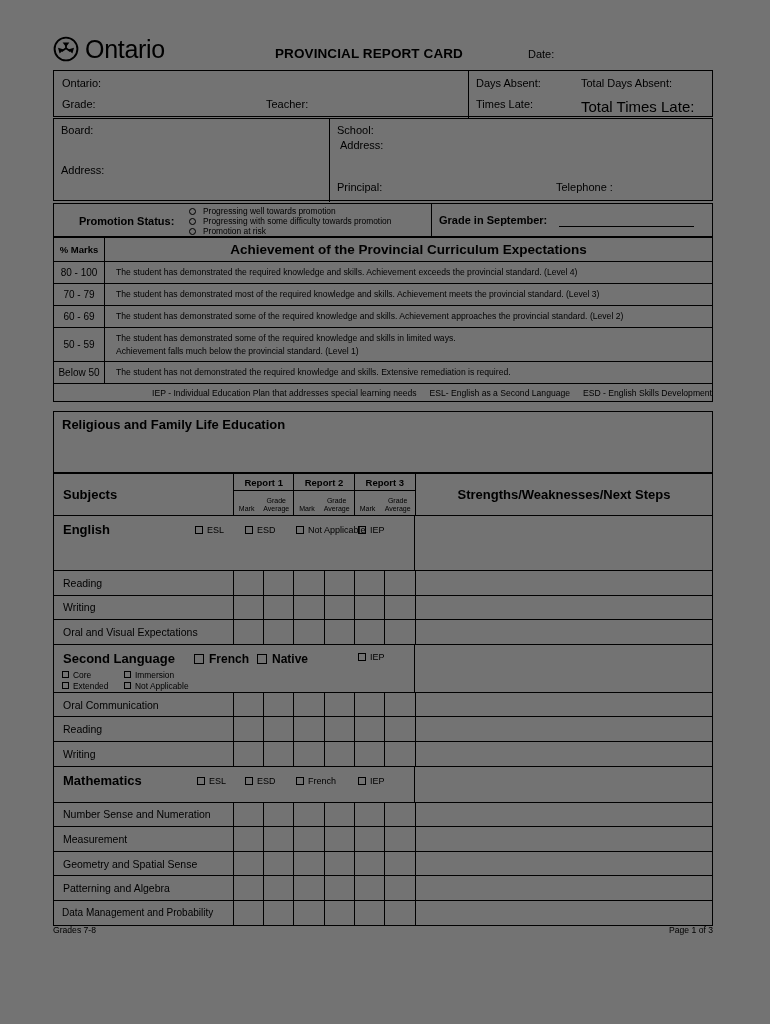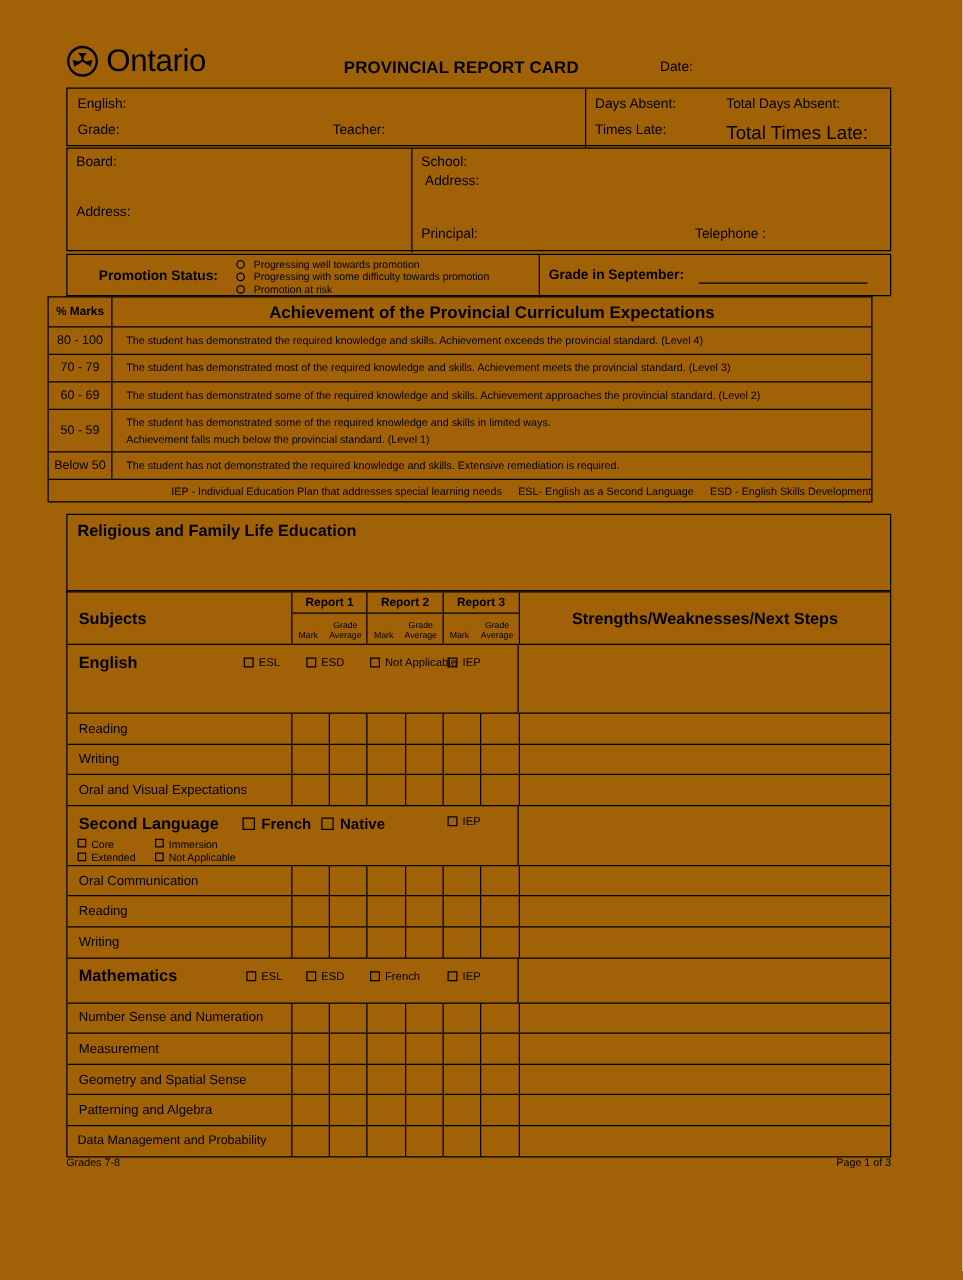--- a/index.html
+++ b/index.html
@@ -11,21 +11,21 @@
     width: 770px; height: 1024px;
     font-family: "Liberation Sans", sans-serif;
     color: #000;
     position: relative;
     overflow: hidden;
   }
   .page {
     position: absolute;
     left: 0; top: 0;
     width: 770px; height: 1024px;
-    background: #a16207;
+    background: #737373;
   }
   
   .header {
     position: absolute;
     left: 53px; top: 36px;
     width: 660px; height: 34px;
   }
   .logo-wrap {
     position: absolute; left: 0; top: 0;
     display: flex; align-items: center; gap: 6px;
@@ -104,21 +104,21 @@
     position: absolute; left: 385px; top: 10px;
     font-size: 11px; font-weight: bold;
   }
   .gis-line {
     position: absolute; left: 505px; top: 22px;
     width: 135px; height: 1.4px; background: #000;
   }
 
   
   .ach {
-    position: absolute; left: 38px; top: 237px;
+    position: absolute; left: 53px; top: 237px;
     width: 660px;
     border-left: 1.4px solid #000;
     border-right: 1.4px solid #000;
     border-top: 1.4px solid #000;
   }
   .ach-row {
     display: flex;
     border-bottom: 1.4px solid #000;
     min-height: 22px;
   }
@@ -271,21 +271,21 @@
         </svg>
       </span>
       <span class="logo-text">Ontario</span>
     </div>
     <div class="report-title">PROVINCIAL REPORT CARD</div>
     <div class="date-label">Date:</div>
   </div>
 
   <div class="student-box">
     <div class="vline-student"></div>
-    <div class="f-student">English:</div>
+    <div class="f-student">Ontario:</div>
     <div class="f-grade">Grade:</div>
     <div class="f-teacher">Teacher:</div>
     <div class="f-da">Days Absent:</div>
     <div class="f-tda">Total Days Absent:</div>
     <div class="f-tl">Times Late:</div>
     <div class="f-ttl">Total Times Late:</div>
   </div>
 
   <div class="board-box">
     <div class="vline-board"></div>

